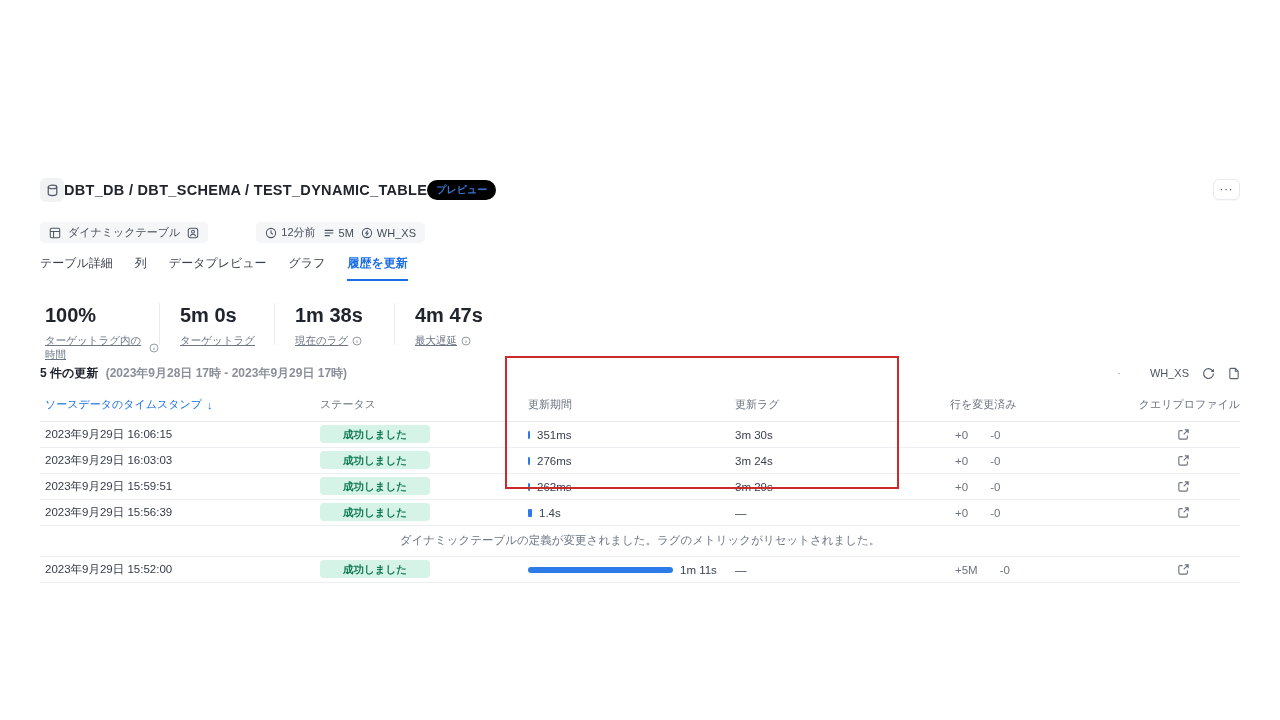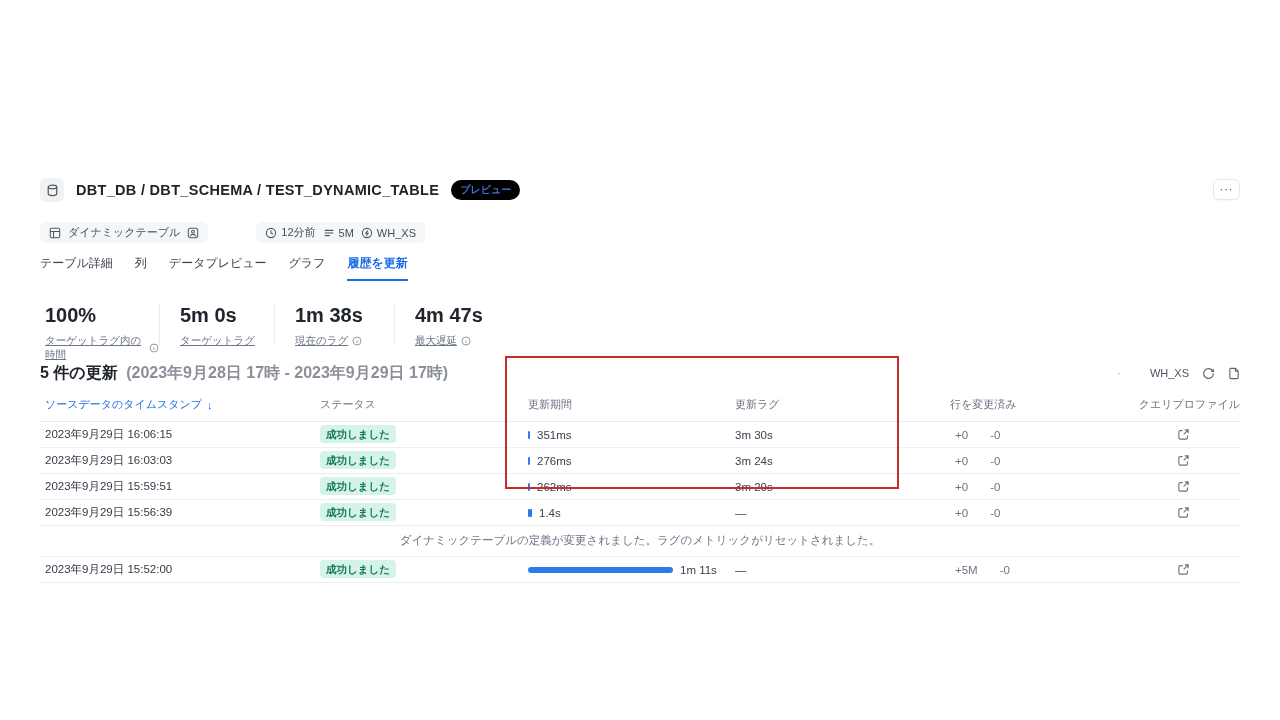--- a/index.html
+++ b/index.html
@@ -2,21 +2,21 @@
 <html><head>
 <meta charset="utf-8">
 <style>
   * { box-sizing: border-box; margin: 0; padding: 0; }
   html,body { width:1280px; height:720px; background:#ffffff; overflow:hidden; }
   body { font-family:"Liberation Sans","DejaVu Sans",sans-serif; color:#1f2937; position:relative; }
 
   .page { position:absolute; left:40px; top:170px; width:1200px; }
 
   
-  .header { display:flex; align-items:center; gap:12px; margin-top:8px; height:24px; position:relative; }
+  .header { display:flex; align-items:center; gap:0; margin-top:8px; height:24px; position:relative; }
   .db-icon-btn { width:24px; height:24px; background:#f1f2f4; border-radius:6px;
                  display:flex; align-items:center; justify-content:center; flex:0 0 auto; }
   .page-title { font-size:14.5px; font-weight:bold; color:#20242c; letter-spacing:.3px; }
   .preview-badge { background:#000000; color:#3a76d2; font-size:10px; padding:3px 9px;
                    border-radius:10px; font-weight:bold; }
   .more-btn { position:absolute; right:0; top:1px; width:27px; height:21px; background:#fff;
               border:1px solid #e7e9ec; border-radius:6px; box-shadow:0 1px 1px rgba(0,0,0,.03);
               display:flex; align-items:center; justify-content:center; color:#3c4350;
               font-size:11px; letter-spacing:1px; line-height:1; cursor:pointer; }
 
@@ -36,37 +36,37 @@
   .stat { padding-top:1px; }
   .stat .val { font-size:20px; font-weight:bold; color:#20242c; }
   .stat .lbl { font-size:10.5px; color:#6c7686; margin-top:7px; display:flex; align-items:center; gap:4px;text-decoration:underline; }
   .stat1 { width:120px; padding-left:5px; border-right:1px solid #e9ebee; }
   .stat2 { width:115px; padding-left:20px; border-right:1px solid #e9ebee; }
   .stat3 { width:120px; padding-left:20px; border-right:1px solid #e9ebee; }
   .stat4 { padding-left:20px; }
 
   
   .section { display:flex; align-items:center; justify-content:space-between; margin-top:20px; height:16px; }
-  .section-left { font-size:16px; }
+  .section-left { font-size:12px; }
   .section-title { font-weight:bold; color:#20242c; }
   .section-range { font-weight:bold; color:#8a8f99; margin-left:4px; }
   .section-right { display:flex; align-items:center; gap:13px; font-size:11px; color:#4b5563; }
   .tiny-dot { color:#9aa1ab; margin-right:16px; font-size:12px; }
   .icon-btn { cursor:pointer; display:flex; align-items:center; }
 
   
   .table { margin-top:10px; }
   .grid-cols { display:grid; grid-template-columns:280px 208px 207px 215px 150px 1fr; align-items:center; }
   .thead { font-size:11px; color:#6b7380; padding:6px 0 9px; border-bottom:1px solid #e9ebee; }
   .th-ts { color:#1a6ce7; padding-left:5px; display:flex; align-items:center; gap:5px; cursor:pointer; }
   .th-profile { text-align:right; }
   .trow { height:26px; border-bottom:1px solid #eceef1; font-size:11.5px; color:#39414f; }
   .cell-ts { padding-left:5px; color:#333b48; }
   .badge-success { background:#d6f3e7; color:#117a54; font-size:10.5px; font-weight:bold;
-                   padding:3px 6px; border-radius:4px; width:fit-content; }
+                   padding:3px 23px; border-radius:4px; width:fit-content; }
   .cell-dur { display:flex; align-items:center; gap:7px; }
   .tick { width:2px; height:8px; background:#2d7be8; border-radius:1px; flex:0 0 auto; }
   .tick.thick { width:4px; }
   .bar-long { width:145px; height:6px; background:#2d7be8; border-radius:3px; flex:0 0 auto; }
   .cell-rows { display:flex; gap:22px; padding-left:5px; color:#6b7380; }
   .cell-profile { display:flex; justify-content:flex-end; padding-right:50px; }
   .notice { text-align:center; font-size:11.5px; color:#6c7686; padding:7px 0 8px;
             border-bottom:1px solid #eceef1; }
 
   

